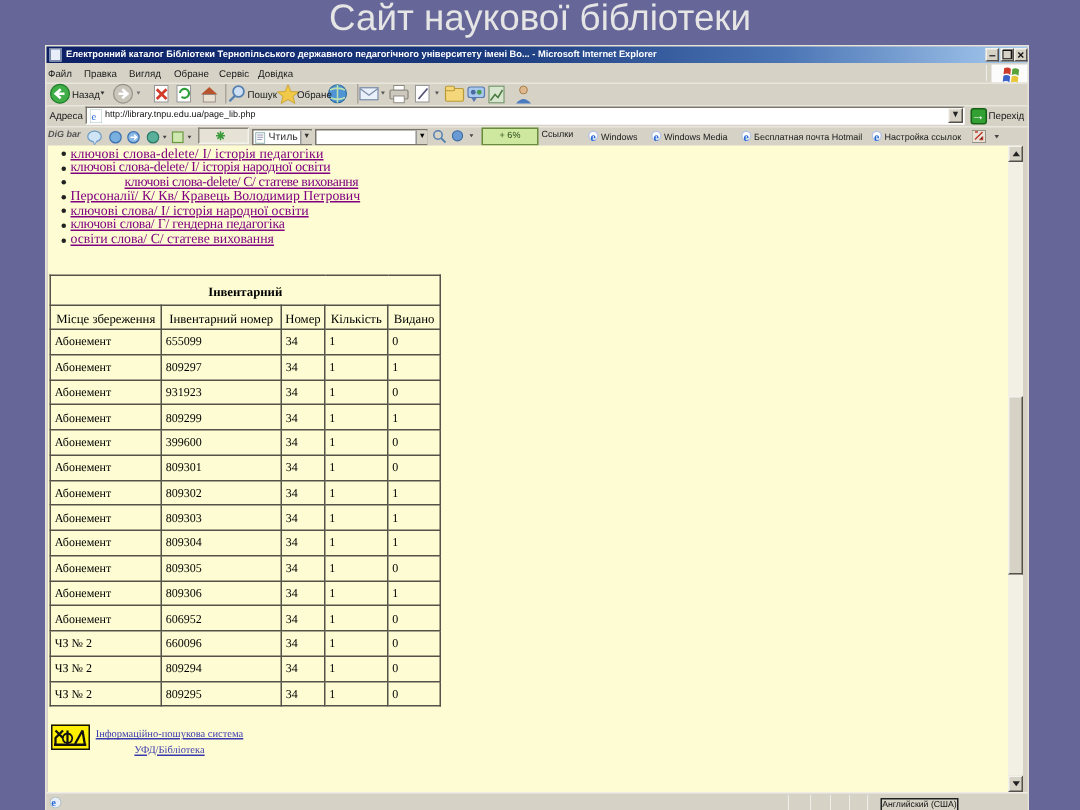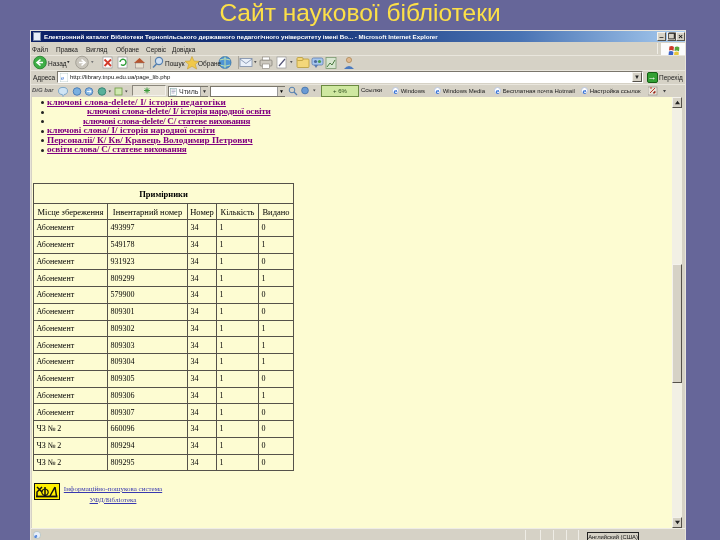--- a/index.html
+++ b/index.html
@@ -1,20 +1,20 @@
 <!DOCTYPE html>
 <html><head>
 <meta charset="utf-8">
 <style>
   * { margin:0; padding:0; box-sizing:border-box; }
   html,body { width:720px; height:540px; overflow:hidden; }
   body { background:#666699; font-family:"Liberation Sans", sans-serif; position:relative; }
   .abs { position:absolute; }
   .slidetitle { position:absolute; top:-1px; left:0; width:720px; text-align:center;
-    color:#fde047; font-size:24.5px; }
+    color:#e5e5e5; font-size:24.5px; }
   
   .win { position:absolute; left:30px; top:30px; width:656px; height:510px;
     background:#d6d2c6; border:1px solid #e8e4da; border-bottom:none; }
   
   .tbar { position:absolute; left:31px; top:31px; width:654px; height:11px;
     background:linear-gradient(to right,#0c2066 0%,#1b3a7e 45%,#4a74b4 75%,#a8ccf0 100%); overflow:hidden; }
   .ticon { position:absolute; left:33px; top:32px; width:8px; height:9px; background:#e8eef8; border:1px solid #7a8aa8; }
   .ttext { position:absolute; left:44px; top:33px; color:#fff; font-size:6.2px; font-weight:bold;
     white-space:nowrap; overflow:hidden; width:400px; height:9px; }
   .winbtn { position:absolute; top:32px; width:9px; height:9px; background:#d6d2c6;
@@ -42,23 +42,23 @@
     color:#2a6ad4; font-size:8px; line-height:7px; font-weight:bold; text-align:center;
     vertical-align:-1px; font-family:"Liberation Serif",serif; border:1px solid #b9c6e2; }
   
   .content { position:absolute; left:32px; top:97px; width:640px; height:431.5px; background:#fdfcd2;
     overflow:hidden; font-family:"Liberation Serif", serif; }
   
   ul.links { list-style:none; margin-top:0.5px; }
   ul.links li { height:9.6px; line-height:9.6px; position:relative; padding-left:15px; font-size:9.2px; white-space:nowrap; }
   ul.links li::before { content:""; position:absolute; left:8.5px; top:3.5px; width:3px; height:3px;
     border-radius:50%; background:#222; }
-  ul.links a { color:#800080; text-decoration:underline;font-weight:bold; }
+  ul.links a { color:#800080; text-decoration:underline; }
   ul.links li:nth-child(1) a { letter-spacing:0.12px; }
-  ul.links li:nth-child(2) a { letter-spacing:-0.22px;margin-left:40px; }
+  ul.links li:nth-child(2) a { letter-spacing:-0.22px; }
   ul.links li:nth-child(3) a { letter-spacing:-0.28px;margin-left:36px; }
   ul.links li:nth-child(6) a { letter-spacing:-0.15px; }
   
   table.t { border-collapse:collapse; position:absolute; left:1px; top:86px; table-layout:fixed; }
   table.t td { border:1px solid #55524a; font-size:8px; padding:0 0 0 2.5px; }
   table.t .h1 td { height:20px; text-align:center; font-weight:bold; padding:0; font-size:8.5px; }
   table.t .h2 td { height:16px; text-align:center; font-weight:normal; padding:0; font-size:8.5px; }
   table.t .d td { height:16.75px; }
   
   .logo { position:absolute; left:2px; top:386px; width:26px; height:17px; background:#ffef00; border:1px solid #111; }
@@ -226,67 +226,68 @@
     <rect x="0" y="1" width="9" height="8" fill="#e8e4da" stroke="#98948a" stroke-width="0.7"></rect>
     <path d="M2 7 L7 2 M2 2 l2 0 m3 3 l0 2 l-2 0" stroke="#c03a2a" stroke-width="1"></path>
     <path d="M15 4 l3 0 l-1.5 2.4 Z" fill="#444"></path>
   </svg>
 
   <div class="content">
     <ul class="links">
       <li><a>ключові слова-delete/ І/ історія педагогіки</a></li>
       <li><a>ключові слова-delete/ І/ історія народної освіти</a></li>
       <li><a>ключові слова-delete/ С/ статеве виховання</a></li>
+      <li><a>Персоналії/ К/ Кв/ Кравець Володимир Петрович</a></li>
       <li><a>ключові слова/ І/ історія народної освіти</a></li>
-      <li><a>Персоналії/ К/ Кв/ Кравець Володимир Петрович</a></li>
+      <li><a>ключові слова/ Г/ гендерна педагогіка</a></li>
       <li><a>освіти слова/ С/ статеве виховання</a></li>
     </ul>
     <table class="t">
       <tbody>
         <tr class="h1">
-          <td colspan="5">Примірники</td>
+          <td colspan="5">Інвентарний</td>
         </tr>
       <tr class="h2">
           <td style="width:74px;">Місце збереження</td>
           <td style="width:80px;">Інвентарний номер</td>
           <td style="width:29px;">Номер</td>
           <td style="width:42px;">Кількість</td>
           <td style="width:35px;">Видано</td>
         </tr>
       <tr class="d">
           <td>Абонемент</td>
-          <td>493997</td>
-          <td>34</td>
-          <td>1</td>
-          <td>0</td>
-        </tr>
-      <tr class="d">
-          <td>Абонемент</td>
-          <td>549178</td>
+          <td>655099</td>
+          <td>34</td>
+          <td>1</td>
+          <td>0</td>
+        </tr>
+      <tr class="d">
+          <td>Абонемент</td>
+          <td>809297</td>
           <td>34</td>
           <td>1</td>
           <td>1</td>
         </tr>
       <tr class="d">
           <td>Абонемент</td>
           <td>931923</td>
           <td>34</td>
           <td>1</td>
           <td>0</td>
         </tr>
       <tr class="d">
           <td>Абонемент</td>
           <td>809299</td>
           <td>34</td>
           <td>1</td>
           <td>1</td>
         </tr>
       <tr class="d">
           <td>Абонемент</td>
-          <td>579900</td>
+          <td>399600</td>
           <td>34</td>
           <td>1</td>
           <td>0</td>
         </tr>
       <tr class="d">
           <td>Абонемент</td>
           <td>809301</td>
           <td>34</td>
           <td>1</td>
           <td>0</td>
@@ -321,21 +322,21 @@
         </tr>
       <tr class="d">
           <td>Абонемент</td>
           <td>809306</td>
           <td>34</td>
           <td>1</td>
           <td>1</td>
         </tr>
       <tr class="d">
           <td>Абонемент</td>
-          <td>809307</td>
+          <td>606952</td>
           <td>34</td>
           <td>1</td>
           <td>0</td>
         </tr>
       <tr class="d">
           <td>ЧЗ № 2</td>
           <td>660096</td>
           <td>34</td>
           <td>1</td>
           <td>0</td>

